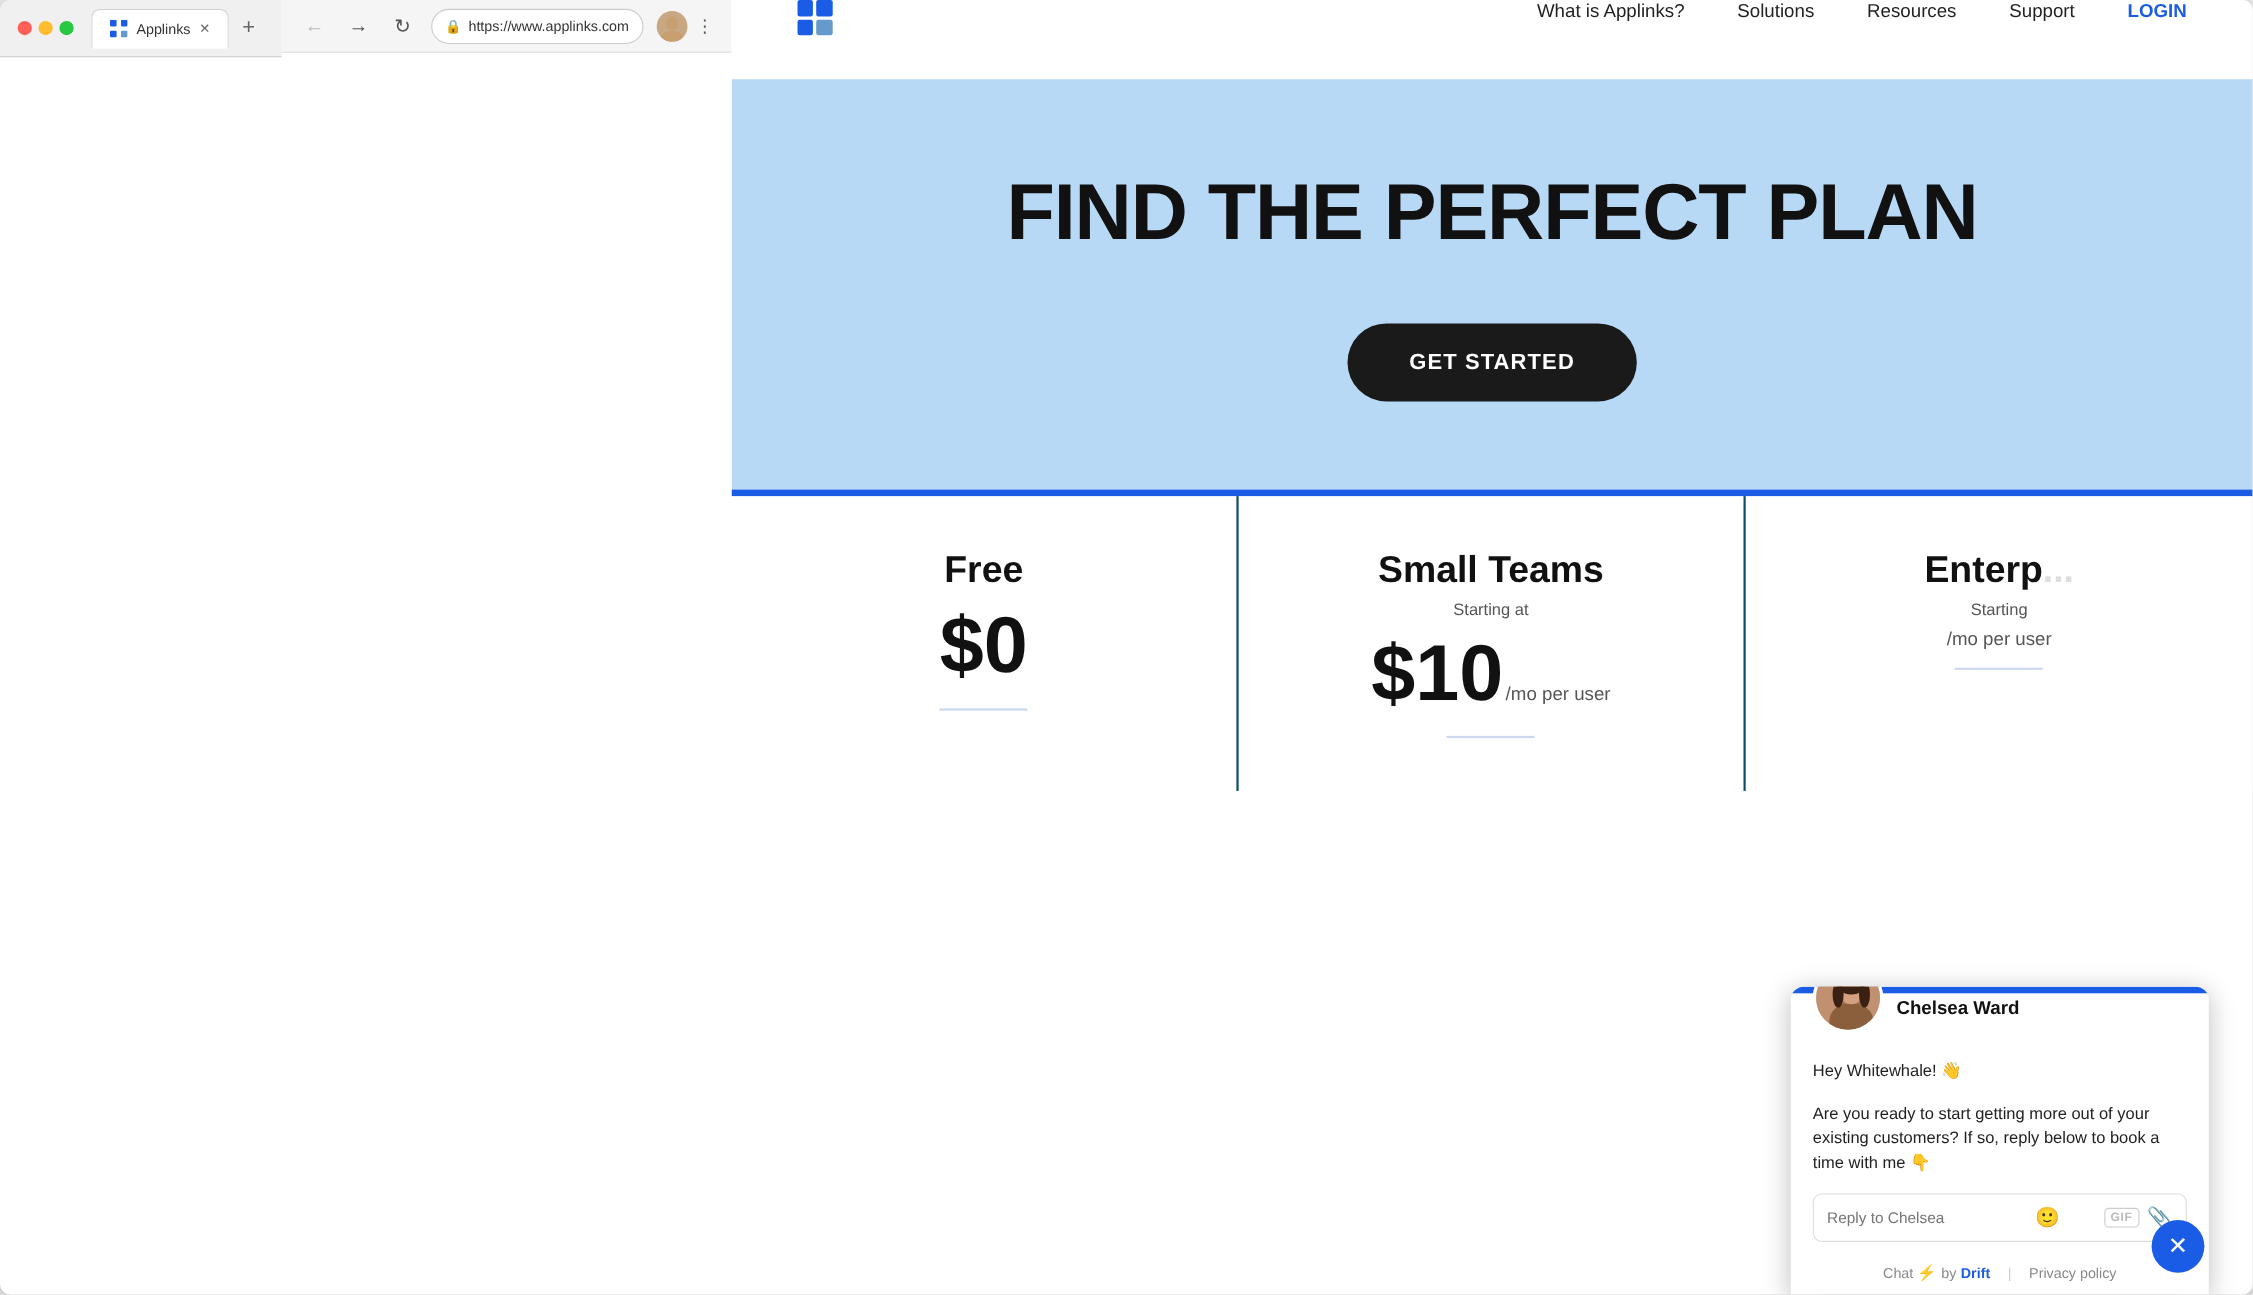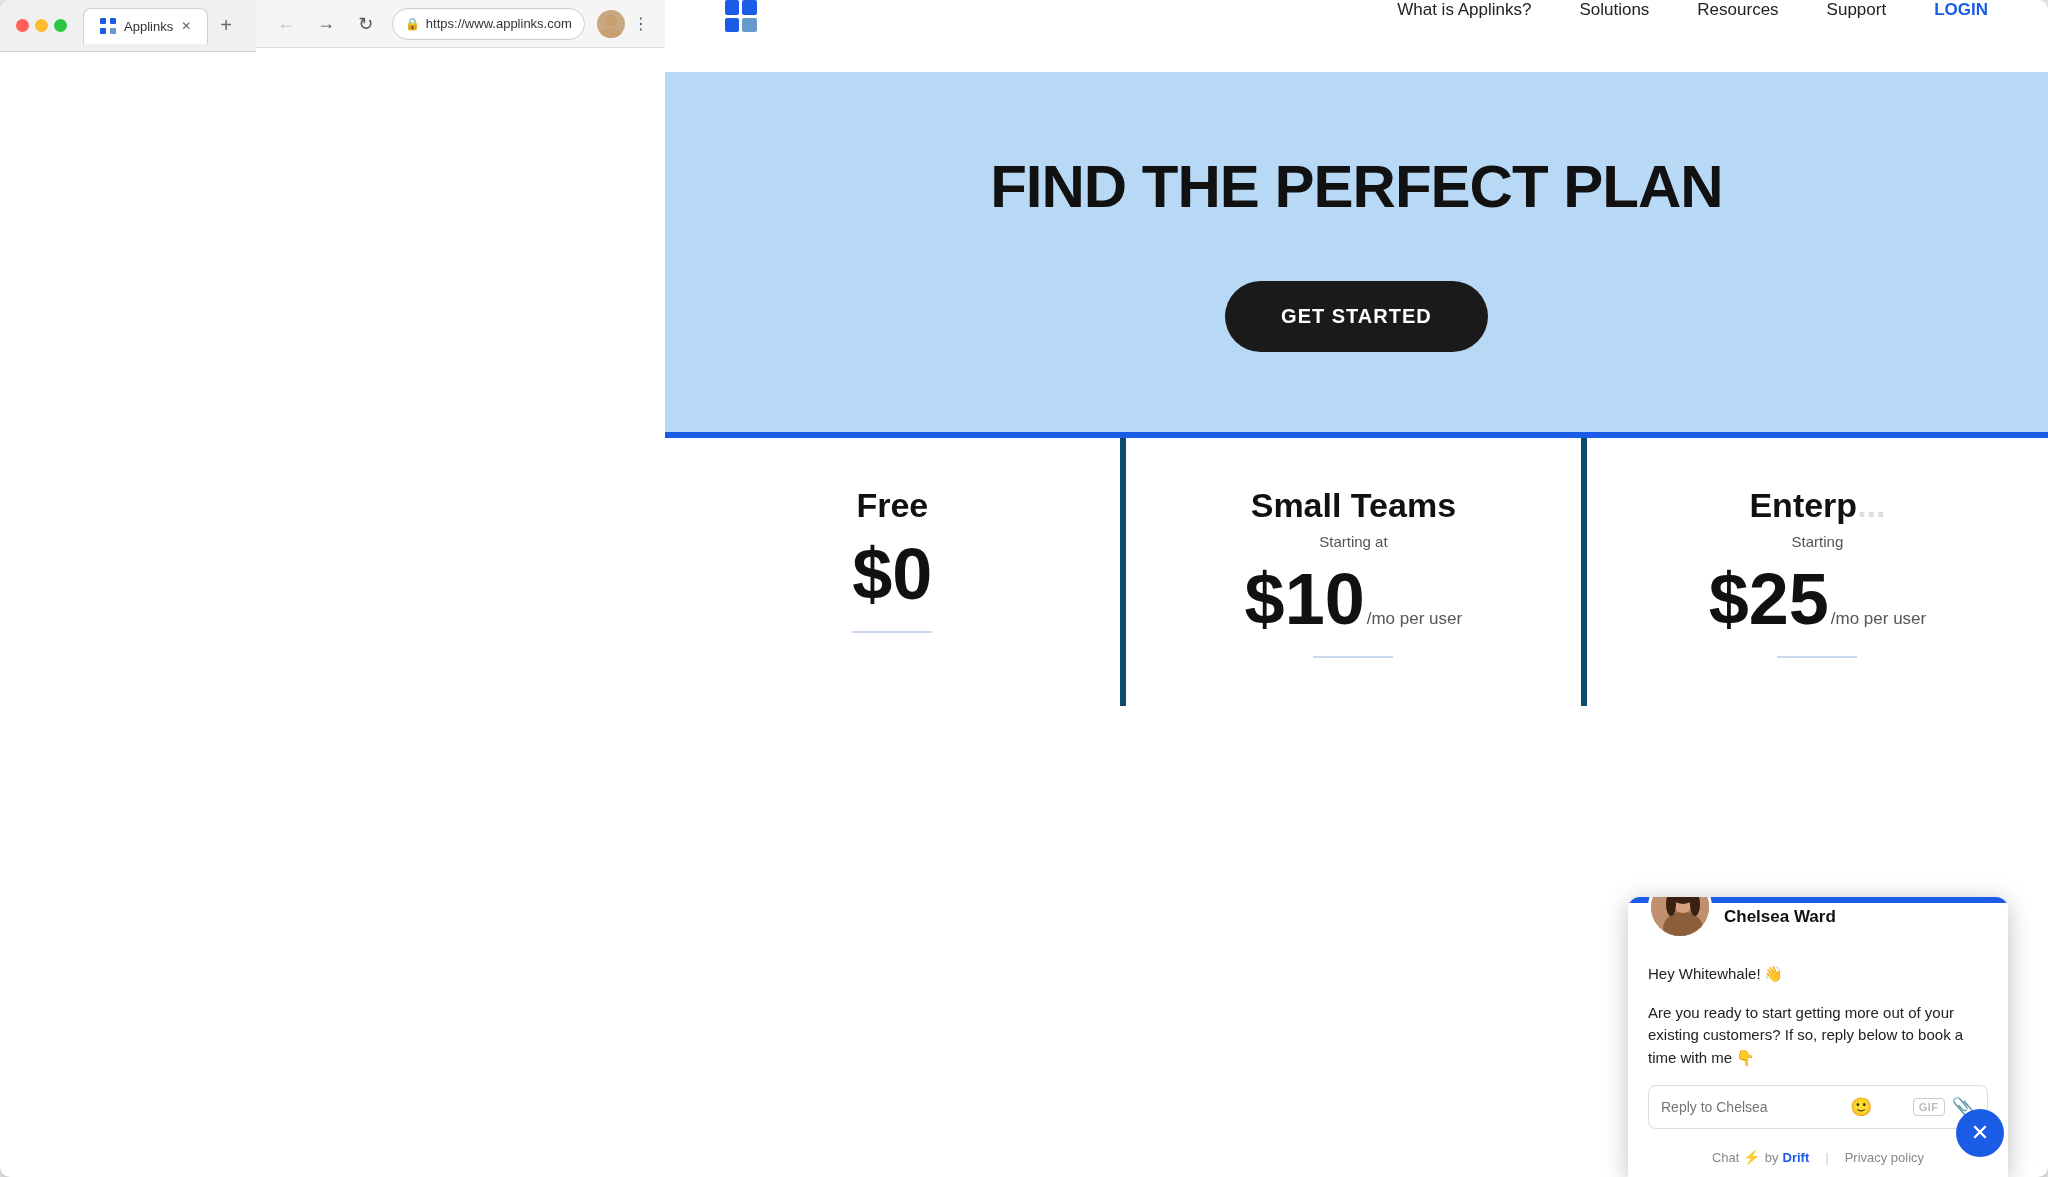--- a/index.html
+++ b/index.html
@@ -164,21 +164,21 @@
     .hero {
       background: #b8d9f5;
       padding: 80px 60px;
       display: flex;
       flex-direction: column;
       align-items: center;
       gap: 60px;
       min-height: 360px;
     }
     .hero-title {
-      font-size: 60px;
+      font-size: 72px;
       font-weight: 900;
       color: #111;
       letter-spacing: -1px;
       text-align: center;
       font-family: 'Arial Black', sans-serif;
     }
     .hero-cta {
       background: #1a1a1a;
       color: #fff;
       border: none;
@@ -201,21 +201,21 @@
       height: 6px;
       width: 100%;
     }
     .pricing-grid {
       display: grid;
       grid-template-columns: 1fr 1fr 1fr;
       border-top: none;
     }
     .pricing-col {
       padding: 48px 60px;
-      border-right: 6px solid #0c4a6e;
+      border-right: 2px solid #0c4a6e;
       display: flex;
       flex-direction: column;
       align-items: center;
       gap: 8px;
     }
     .pricing-col:last-child { border-right: none; overflow: hidden; }
     .plan-name {
       font-size: 34px;
       font-weight: 800;
       color: #111;
@@ -432,21 +432,20 @@
             <div class="plan-price">$10</div>
             <div class="plan-price-suffix">/mo per user</div>
           </div>
           <div class="plan-divider"></div>
         </div>
 
         <div class="pricing-col">
           <div class="plan-name" style="font-size:34px;font-weight:800;">Enterp<span style="color:#ddd;">...</span></div>
           <div class="plan-subtitle">Starting</div>
           <div style="display:flex;align-items:baseline;gap:2px;">
-            <div class="plan-price">$25</div>
             <div class="plan-price-suffix">/mo per user</div>
           </div>
           <div class="plan-divider"></div>
         </div>
       </div>
     </section>
 
     <div class="chat-widget">
       <div class="chat-header"></div>
 

